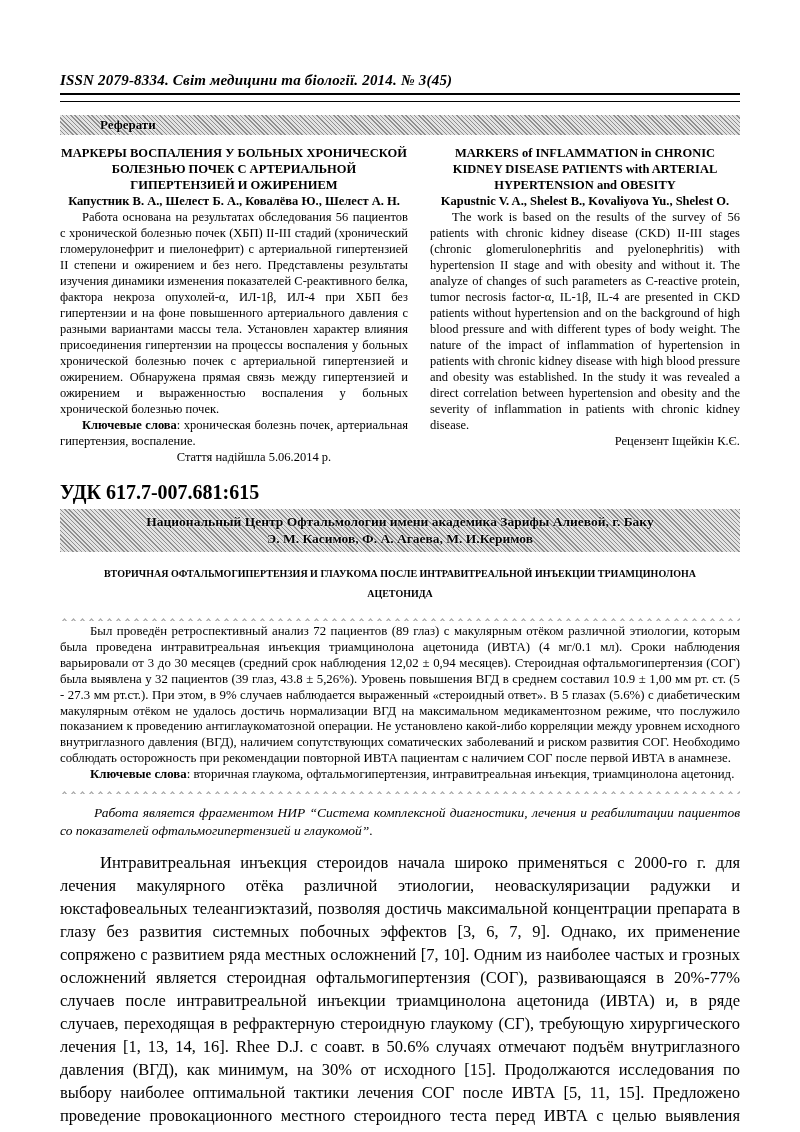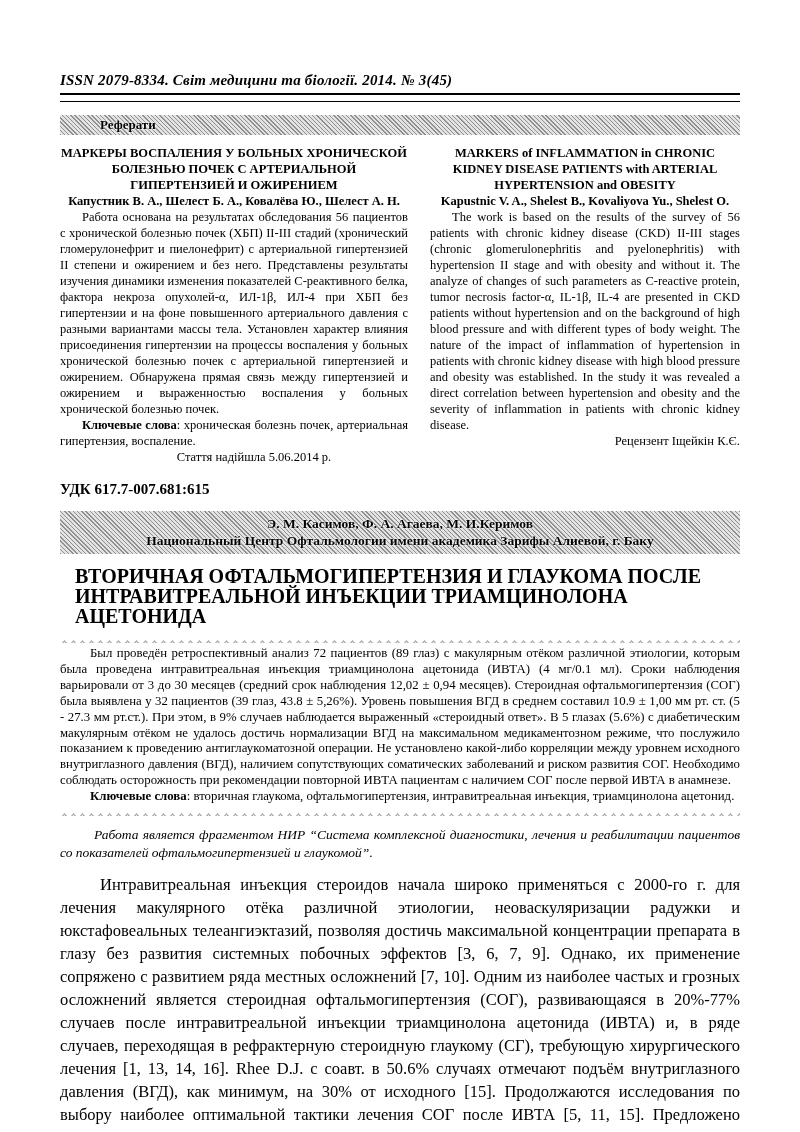--- a/index.html
+++ b/index.html
@@ -39,30 +39,30 @@
   }
   .abs-col{font-size:12.5px;line-height:16px;}
   .abs-title{font-weight:bold;text-align:center;}
   .abs-authors{font-weight:bold;text-align:center;}
   .abs-body{margin:0;text-align:justify;text-indent:22px;}
   .kw-line{margin:0;text-align:justify;text-indent:22px;}
   .kw-line b{font-weight:bold;}
   .received-line{text-align:center;padding-left:40px;}
   .reviewer-line{text-align:right;}
   
-  .udk{font-size:15px;font-weight:bold;margin:4px 0 13px 0;}
+  .udk{font-size:20px;font-weight:bold;margin:4px 0 5px 0;}
   .authors-band{
     padding:4px 0 5px 0;
     text-align:center;
     font-weight:bold;font-size:13.5px;line-height:17px;
     margin-bottom:12px;
     text-shadow:0 0 2px #fff, 0 0 2px #fff;
   }
   .article-title{
-    font-size:20px;font-weight:bold;text-align:left;line-height:20px;
+    font-size:10px;font-weight:bold;text-align:center;line-height:20px;
     margin:0 auto 8px auto;max-width:650px;
   }
   .zigzag{height:9px;margin:2px 0 3px 0;overflow:hidden;}
   .article-abstract{font-size:12.8px;line-height:15.9px;text-align:justify;}
   .article-abstract p{margin:0;text-indent:30px;}
   .nir-note{
     font-size:13.5px;font-style:italic;text-align:justify;
     line-height:18px;margin:10px 0 0 0;text-indent:34px;
   }
   .article-body{
@@ -97,22 +97,22 @@
       <div class="abs-authors">Kapustnic V. A., Shelest B., Kovaliyova Yu., Shelest O.</div>
       <p class="abs-body">The work is based on the results of the survey of 56 patients with chronic kidney disease (CKD) II-III stages (chronic glomerulonephritis and pyelonephritis) with hypertension II stage and with obesity and without it. The analyze of changes of such parameters as C-reactive protein, tumor necrosis factor-α, IL-1β, IL-4 are presented in CKD patients without hypertension and on the background of high blood pressure and with different types of body weight. The nature of the impact of inflammation of hypertension in patients with chronic kidney disease with high blood pressure and obesity was established. In the study it was revealed a direct correlation between hypertension and obesity and the severity of inflammation in patients with chronic kidney disease.</p>
       <div class="reviewer-line">Рецензент Іщейкін К.Є.</div>
     </div>
 
   </div>
 
   <div class="udk">УДК 617.7-007.681:615</div>
 
   <div class="authors-band hatch">
+    <div>Национальный Центр Офтальмологии имени академика Зарифы Алиевой, г. Баку</div>
     <div>Э. М. Касимов, Ф. А. Агаева, М. И.Керимов</div>
-    <div>Национальный Центр Офтальмологии имени академика Зарифы Алиевой, г. Баку</div>
   </div>
 
   <h1 class="article-title">ВТОРИЧНАЯ ОФТАЛЬМОГИПЕРТЕНЗИЯ И ГЛАУКОМА ПОСЛЕ ИНТРАВИТРЕАЛЬНОЙ ИНЪЕКЦИИ ТРИАМЦИНОЛОНА АЦЕТОНИДА</h1>
 
   <div class="zigzag"><svg width="680" height="9" xmlns="http://www.w3.org/2000/svg">
         <path d="M0 7 L4.5 2 L9 7 L13.5 2 L18 7 L22.5 2 L27 7 L31.5 2 L36 7 L40.5 2 L45 7 L49.5 2 L54 7 L58.5 2 L63 7 L67.5 2 L72 7 L76.5 2 L81 7 L85.5 2 L90 7 L94.5 2 L99 7 L103.5 2 L108 7 L112.5 2 L117 7 L121.5 2 L126 7 L130.5 2 L135 7 L139.5 2 L144 7 L148.5 2 L153 7 L157.5 2 L162 7 L166.5 2 L171 7 L175.5 2 L180 7 L184.5 2 L189 7 L193.5 2 L198 7 L202.5 2 L207 7 L211.5 2 L216 7 L220.5 2 L225 7 L229.5 2 L234 7 L238.5 2 L243 7 L247.5 2 L252 7 L256.5 2 L261 7 L265.5 2 L270 7 L274.5 2 L279 7 L283.5 2 L288 7 L292.5 2 L297 7 L301.5 2 L306 7 L310.5 2 L315 7 L319.5 2 L324 7 L328.5 2 L333 7 L337.5 2 L342 7 L346.5 2 L351 7 L355.5 2 L360 7 L364.5 2 L369 7 L373.5 2 L378 7 L382.5 2 L387 7 L391.5 2 L396 7 L400.5 2 L405 7 L409.5 2 L414 7 L418.5 2 L423 7 L427.5 2 L432 7 L436.5 2 L441 7 L445.5 2 L450 7 L454.5 2 L459 7 L463.5 2 L468 7 L472.5 2 L477 7 L481.5 2 L486 7 L490.5 2 L495 7 L499.5 2 L504 7 L508.5 2 L513 7 L517.5 2 L522 7 L526.5 2 L531 7 L535.5 2 L540 7 L544.5 2 L549 7 L553.5 2 L558 7 L562.5 2 L567 7 L571.5 2 L576 7 L580.5 2 L585 7 L589.5 2 L594 7 L598.5 2 L603 7 L607.5 2 L612 7 L616.5 2 L621 7 L625.5 2 L630 7 L634.5 2 L639 7 L643.5 2 L648 7 L652.5 2 L657 7 L661.5 2 L666 7 L670.5 2 L675 7 L679.5 2 L684 7" fill="none" stroke="#a8a8a8" stroke-width="1.2"></path>
       </svg></div>
 
   <div class="article-abstract">
     <p>Был проведён ретроспективный анализ 72 пациентов (89 глаз) с макулярным отёком различной этиологии, которым была проведена интравитреальная инъекция триамцинолона ацетонида (ИВТА) (4 мг/0.1 мл). Сроки наблюдения варьировали от 3 до 30 месяцев (средний срок наблюдения 12,02 ± 0,94 месяцев). Стероидная офтальмогипертензия (СОГ) была выявлена у 32 пациентов (39 глаз, 43.8 ± 5,26%). Уровень повышения ВГД в среднем составил 10.9 ± 1,00 мм рт. ст. (5 - 27.3 мм рт.ст.). При этом, в 9% случаев наблюдается выраженный «стероидный ответ». В 5 глазах (5.6%) с диабетическим макулярным отёком не удалось достичь нормализации ВГД на максимальном медикаментозном режиме, что послужило показанием к проведению антиглаукоматозной операции. Не установлено какой-либо корреляции между уровнем исходного внутриглазного давления (ВГД), наличием сопутствующих соматических заболеваний и риском развития СОГ. Необходимо соблюдать осторожность при рекомендации повторной ИВТА пациентам с наличием СОГ после первой ИВТА в анамнезе.</p>

